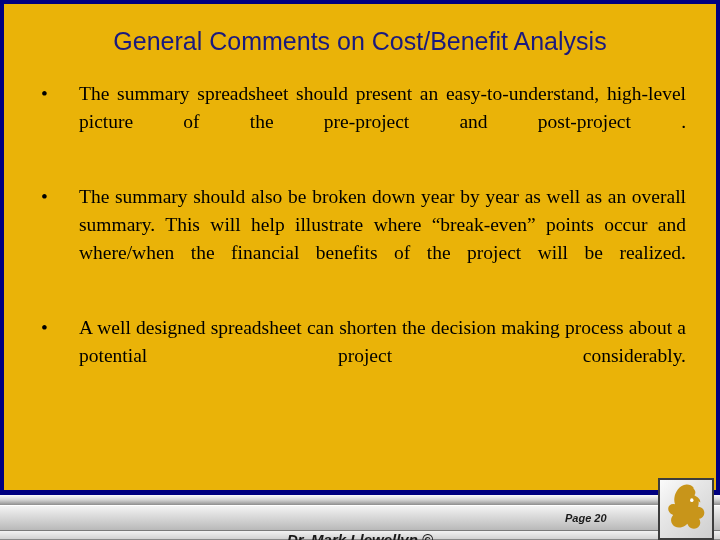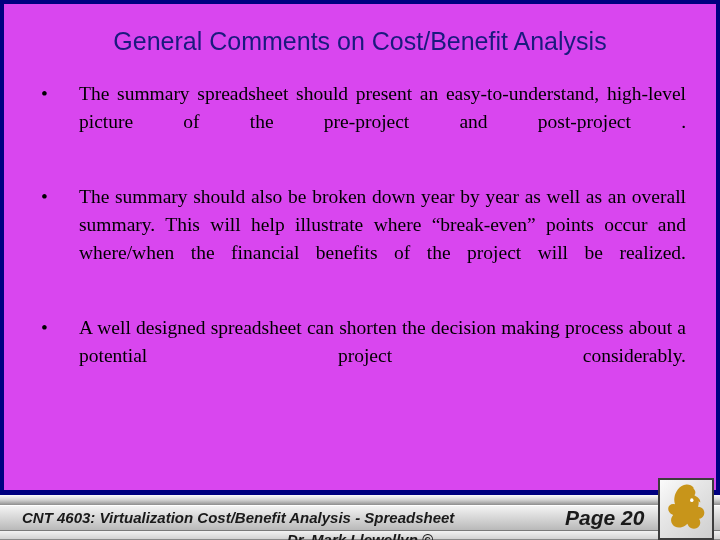--- a/index.html
+++ b/index.html
@@ -4,21 +4,21 @@
 <style>
   html, body {
     margin: 0;
     padding: 0;
     background: #ffffff;
   }
   #slide {
     position: relative;
     width: 720px;
     height: 540px;
-    background: #d946ef;
+    background: #eab308;
     overflow: hidden;
     box-sizing: border-box;
     font-family: "Liberation Serif", "DejaVu Serif", serif;
   }
   
   .edge {
     position: absolute;
     background: #000080;
   }
   #edge-left   { left: 0;   top: 0;  width: 4px;  height: 494px; }
@@ -123,21 +123,21 @@
     color: #1a1a1a;
     white-space: nowrap;
   }
   #footer-page {
     position: absolute;
     left: 565px;
     top: 18px;
     font-family: "Liberation Sans", "DejaVu Sans", sans-serif;
     font-weight: bold;
     font-style: italic;
-    font-size: 21px;
+    font-size: 11px;
     line-height: 20px;
     color: #1a1a1a;
     white-space: nowrap;
   }
   #footer-author {
     position: absolute;
     left: 0;
     top: 40px;
     width: 720px;
     text-align: center;
@@ -194,21 +194,20 @@
     </div>
 
   </div>
 
   <div id="footer">
     <div id="footer-navy"></div>
     <div id="footer-strip"></div>
     <div id="footer-bar"></div>
     <div id="footer-bar2"></div>
 
-    <div id="footer-course">CNT 4603: Virtualization Cost/Benefit Analysis - Spreadsheet</div>
     <div id="footer-page">Page 20</div>
     <div id="footer-author">Dr. Mark Llewellyn ©</div>
   </div>
 
   <div id="logo-box">
     <svg width="52" height="58" viewBox="0 0 52 58" xmlns="http://www.w3.org/2000/svg" aria-hidden="true">
       <g fill="#c8951a">
         <path d="M33.5 7.5c-1.6-2.0-4.2-3.2-7.1-3.0-3.4 0.2-6.4 2.1-8.6 4.9-1.9 2.4-3.0 5.3-3.4 8.3-0.3 2.4-0.1 4.6 0.6 6.6-2.0-0.6-3.9-0.3-5.2 0.9-1.6 1.4-2.0 3.7-1.1 5.9 0.8 1.9 2.5 3.3 4.5 3.9-1.5 1.6-2.3 3.7-2.1 5.8 0.2 2.4 1.6 4.5 3.7 5.7 2.2 1.2 4.9 1.3 7.4 0.5 2.0-0.6 3.8-1.8 5.2-3.3 0.6 1.9 1.8 3.5 3.5 4.4 1.9 1.0 4.2 1.0 6.1 0.0 1.6-0.9 2.7-2.4 3.1-4.1 0.4-1.8 0.0-3.7-1.0-5.2 2.0-0.3 3.7-1.5 4.6-3.3 1.0-2.0 0.8-4.4-0.5-6.2-1.2-1.7-3.2-2.6-5.3-2.5 0.8-1.8 1.0-3.8 0.6-5.7-0.5-2.5-2.0-4.6-4.1-5.9 0.9-1.1 1.2-2.6 0.8-3.9-0.3-1.1-1.0-2.0-1.7-2.8z"></path>
       </g>
       <g fill="#ffffff">

